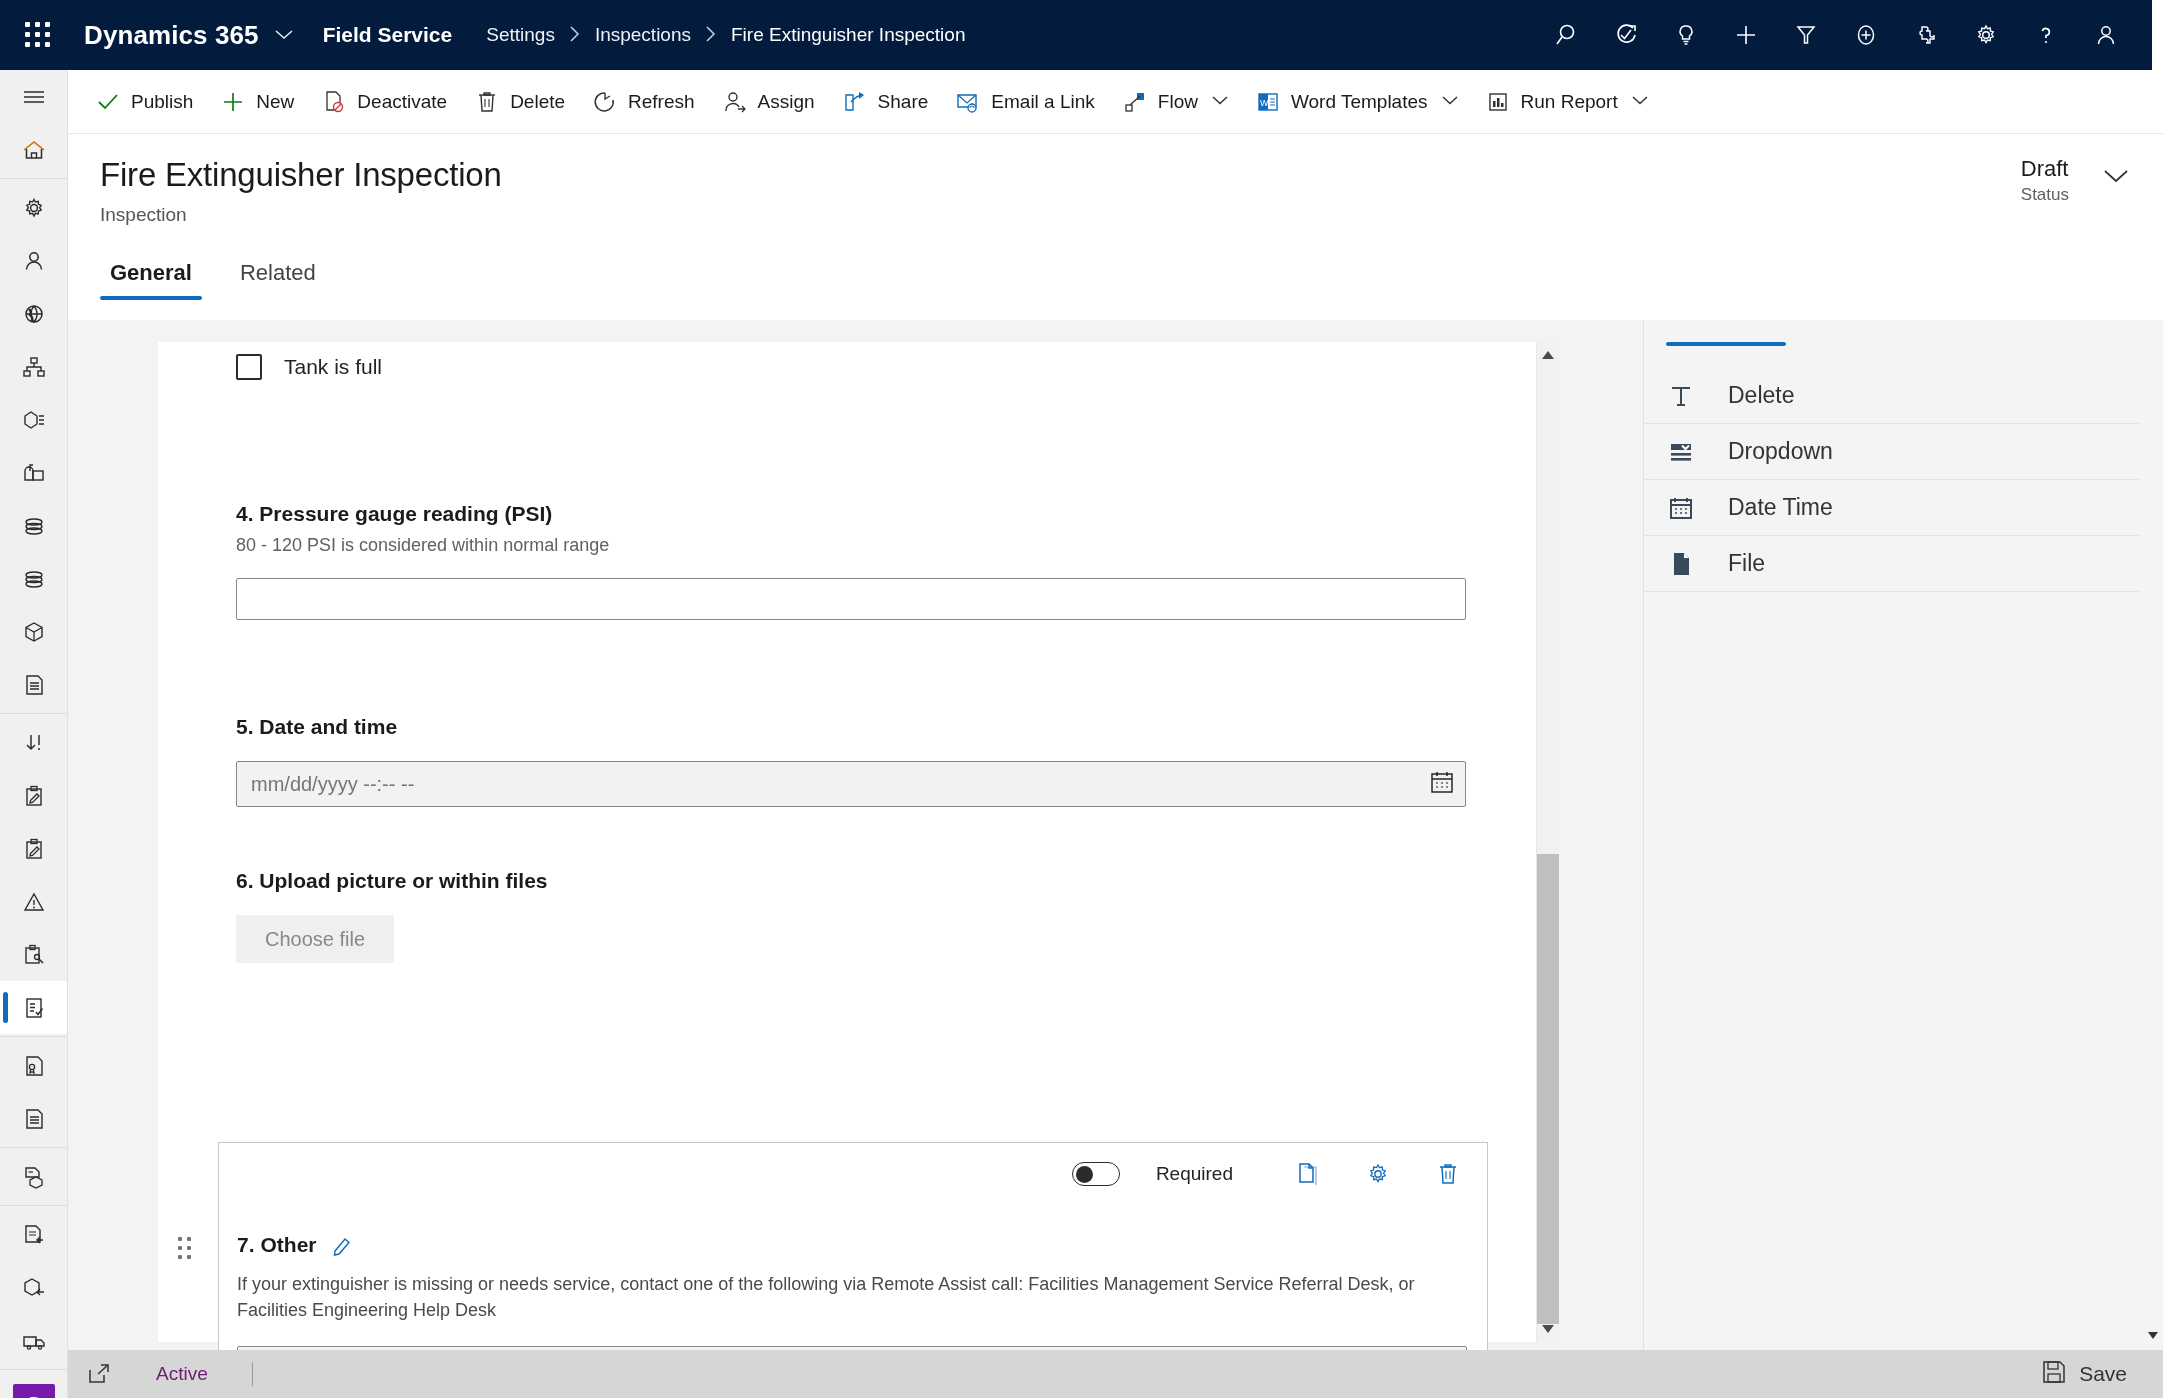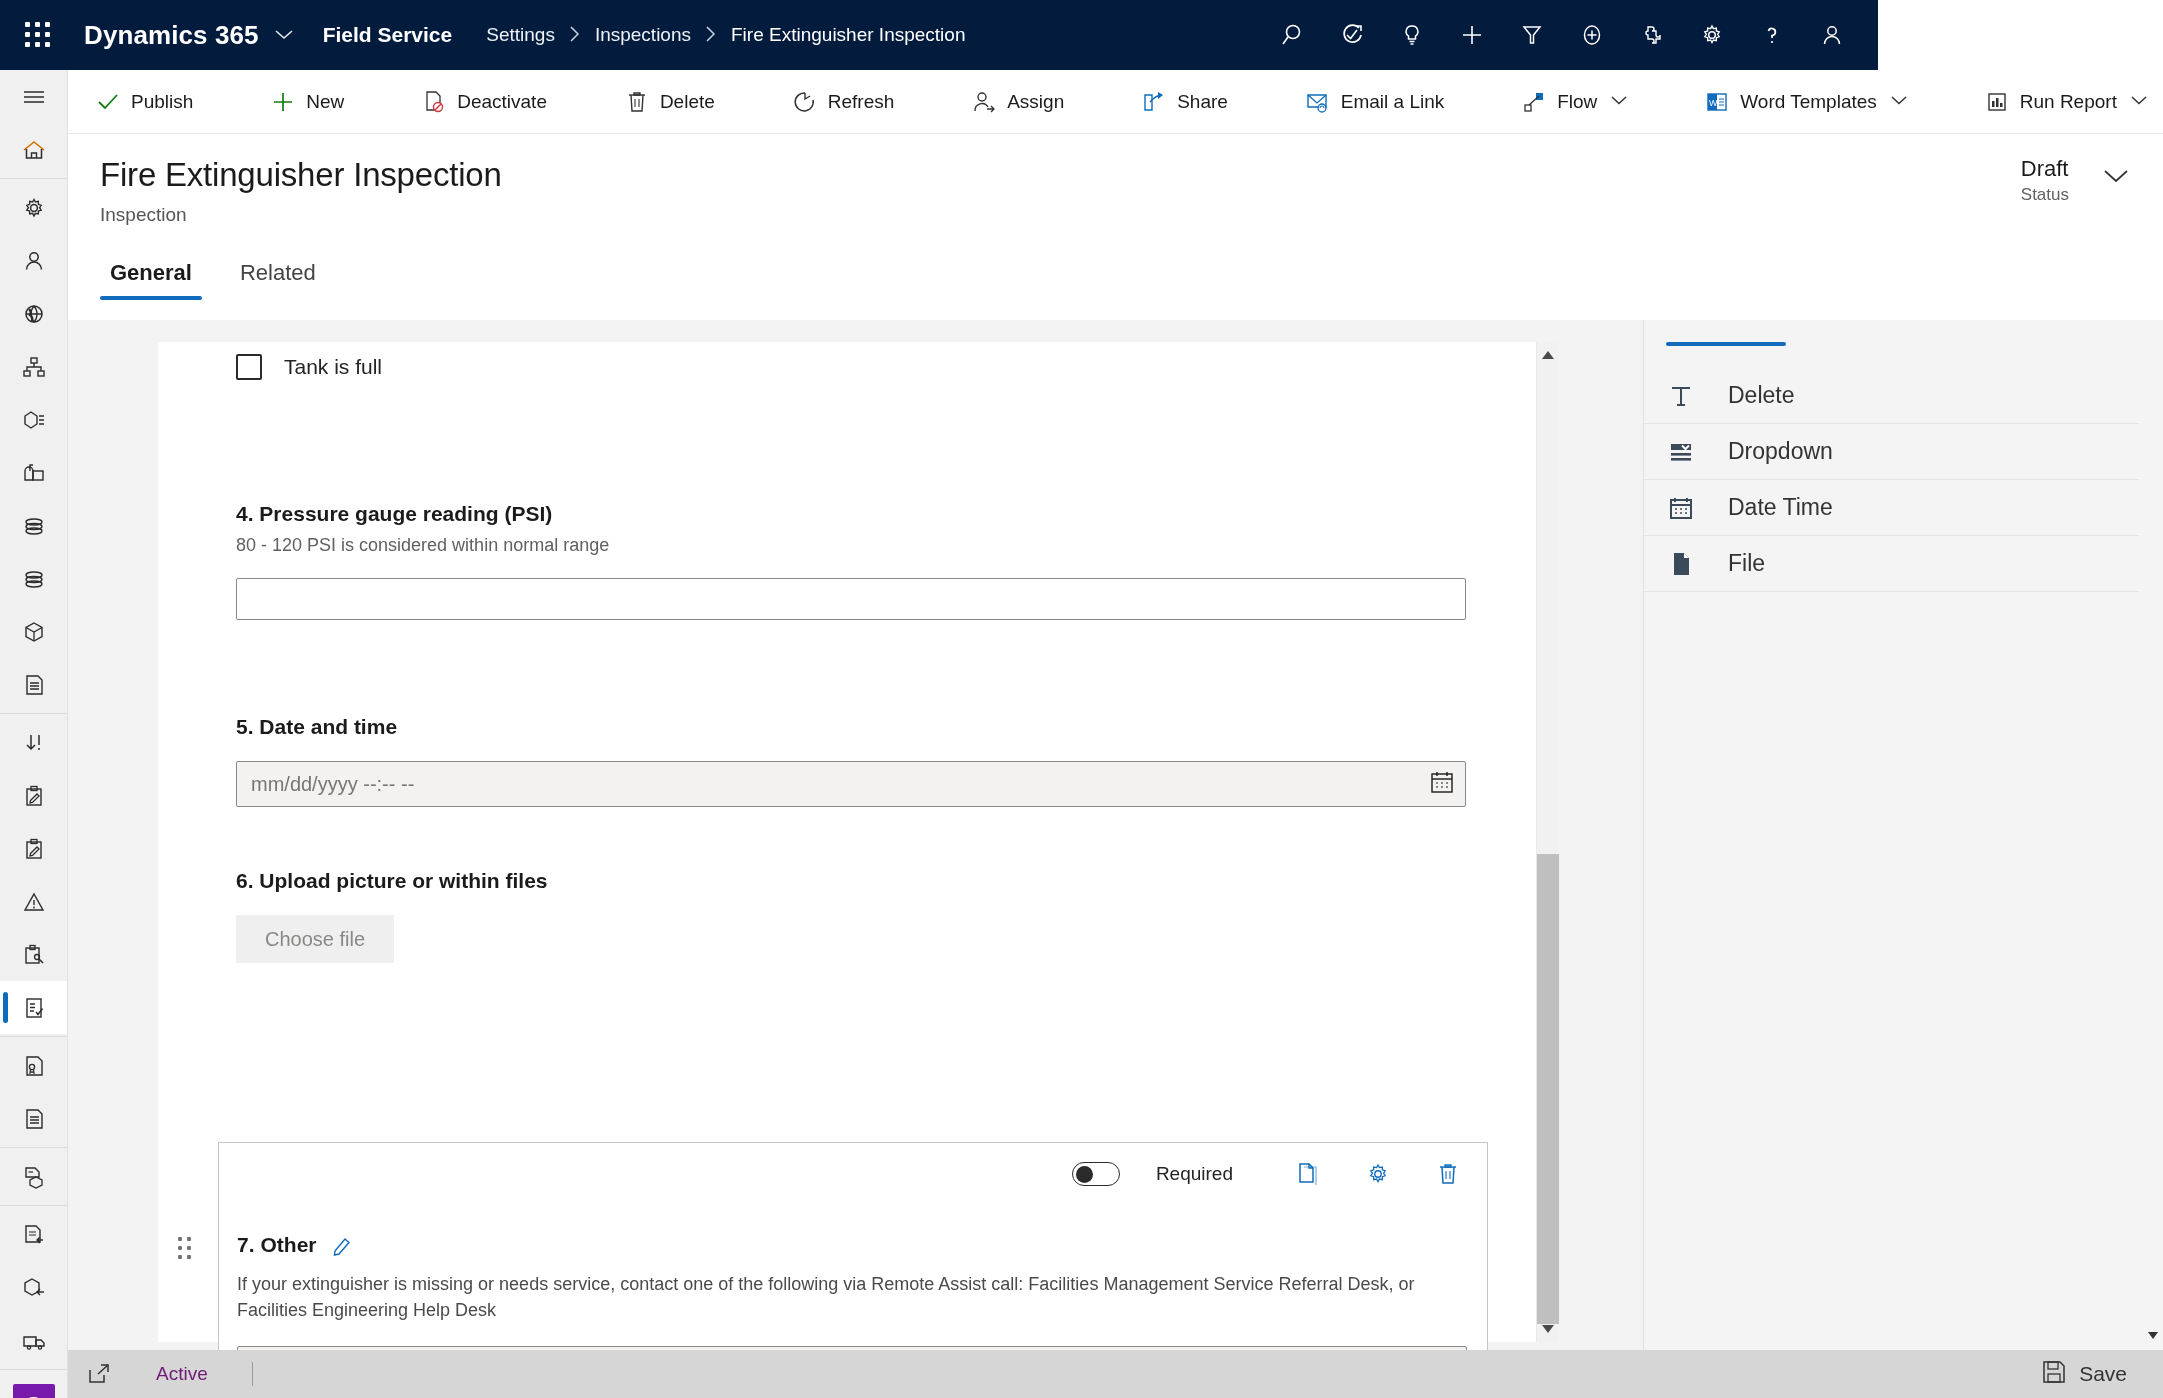--- a/index.html
+++ b/index.html
@@ -9,21 +9,21 @@
     overflow: hidden;
     font-family: "Liberation Sans", sans-serif;
     background: #ffffff;
   }
 
   
   #app { position: relative; width: 2163px; height: 1398px; }
 
   .topnav {
     position: absolute; top: 0; left: 0;
-    width: 1878px; height: 70px;
+    width: 2152px; height: 70px;
     background: #031b3d;
     display: flex; align-items: center;
     color: #ffffff;
   }
   .waffle {
     width: 48px; height: 70px; margin-left: 14px;
     display: grid; grid-template-columns: repeat(3, 6px);
     grid-template-rows: repeat(3, 6px); gap: 4px;
     align-content: center; justify-content: center;
     cursor: pointer;
@@ -56,21 +56,20 @@
   .nav-ico svg { display:block; }
 
   
   .cmdbar {
     position: absolute; top: 70px; left: 68px;
     width: 2095px; height: 64px;
     background: #ffffff;
     border-bottom: 1px solid #e6e6e6;
     display: flex; align-items: center;
     padding-left: 16px;
-    justify-content: space-between;
   }
   .cmd {
     display: flex; align-items: center; height: 46px;
     padding: 0 10px; margin-right: 6px;
     font-size: 19px; color: #1b1b1b; cursor: pointer; white-space: nowrap;
   }
   .cmd .ci { width: 28px; height: 24px; display:flex; align-items:center; justify-content:center; margin-right: 9px; }
   .cmd .caret { margin-left: 14px; font-size: 13px; color: #333; }
 
   

